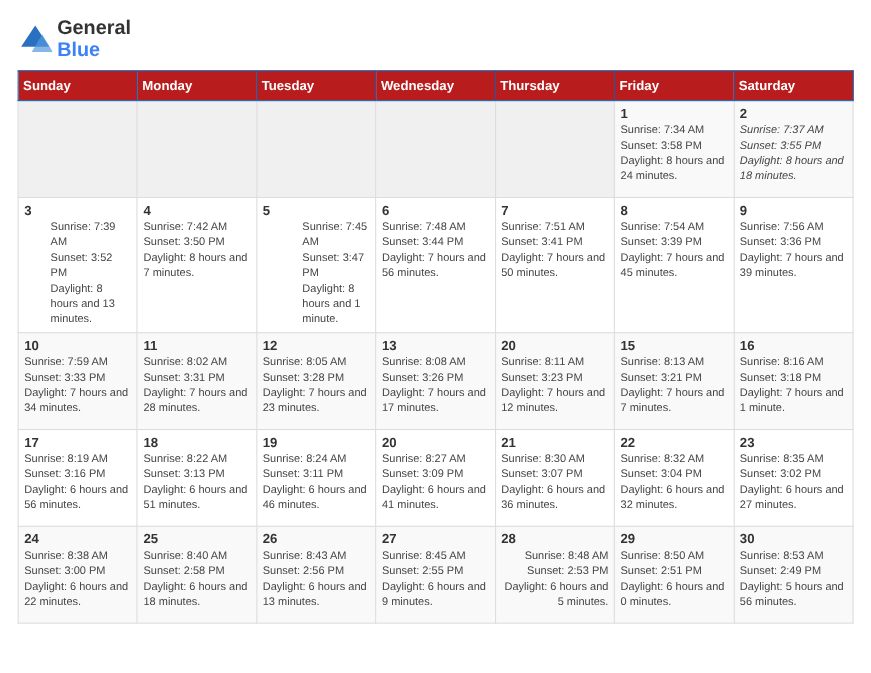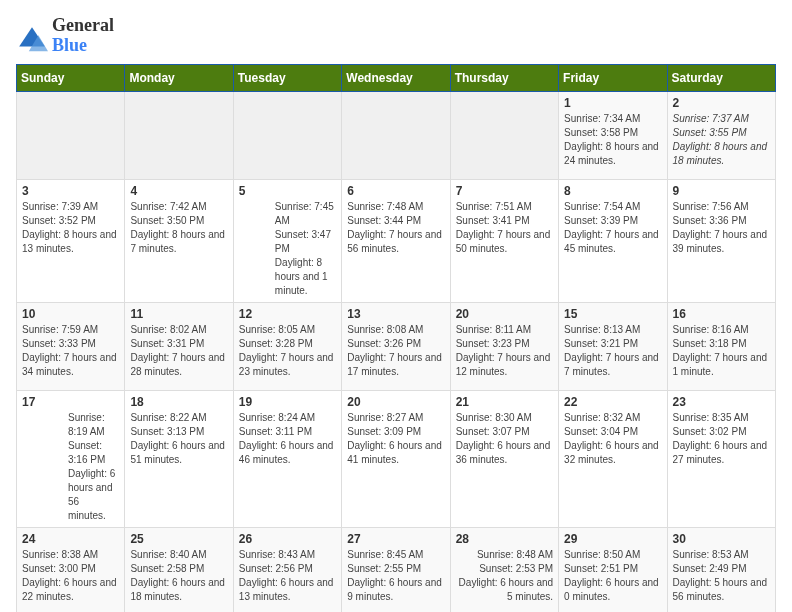--- a/index.html
+++ b/index.html
@@ -11,23 +11,22 @@
       padding: 16px;
     }
     .header-area {
       display: flex;
       justify-content: space-between;
       align-items: flex-start;
       margin-bottom: 8px;
     }
     .logo {
       display: flex;
-      align-items: flex-end;
+      align-items: center;
       gap: 4px;
-      font-family: Liberation Serif, serif;
     }
     .logo-text {
       display: flex;
       flex-direction: column;
       font-size: 18px;
       font-weight: bold;
       line-height: 1.1;
     }
     .logo-general { color: #333; }
     .logo-blue { color: #3b82f6; }
@@ -46,21 +45,21 @@
     .location {
       font-size: 14px;
       color: #555;
     }
     table {
       width: 100%;
       border-collapse: collapse;
       table-layout: fixed;
     }
     thead th {
-      background: #4d7c0f;
+      background: #b91c1c;
       color: #fff;
       font-size: 12px;
       font-weight: bold;
       padding: 6px 4px;
       text-align: left;
       border: 1px solid #1a5aa8;
     }
     tbody td {
       vertical-align: top;
       border: 1px solid #ddd;
@@ -133,21 +132,21 @@
         <td>
           <span class="day-num">2</span>
           <div class="day-info" style="white-space: pre-line; font-style: italic;">Sunrise: 7:37 AM
 Sunset: 3:55 PM
 Daylight: 8 hours and 18 minutes.</div>
         </td>
       </tr>
       <tr>
         <td>
           <span class="day-num">3</span>
-          <div class="day-info" style="white-space: pre-line;">Sunrise: 7:39 AM
+          <div class="day-info" style="white-space: pre-line; margin-left: 24px;">Sunrise: 7:39 AM
 Sunset: 3:52 PM
 Daylight: 8 hours and 13 minutes.</div>
         </td>
         <td>
           <span class="day-num">4</span>
           <div class="day-info" style="white-space: pre-line;">Sunrise: 7:42 AM
 Sunset: 3:50 PM
 Daylight: 8 hours and 7 minutes.</div>
         </td>
         <td>
@@ -221,21 +220,21 @@
         <td>
           <span class="day-num">16</span>
           <div class="day-info" style="white-space: pre-line;">Sunrise: 8:16 AM
 Sunset: 3:18 PM
 Daylight: 7 hours and 1 minute.</div>
         </td>
       </tr>
       <tr>
         <td>
           <span class="day-num">17</span>
-          <div class="day-info" style="white-space: pre-line; margin-left: 46px;">Sunrise: 8:19 AM
+          <div class="day-info" style="white-space: pre-line;">Sunrise: 8:19 AM
 Sunset: 3:16 PM
 Daylight: 6 hours and 56 minutes.</div>
         </td>
         <td>
           <span class="day-num">18</span>
           <div class="day-info" style="white-space: pre-line;">Sunrise: 8:22 AM
 Sunset: 3:13 PM
 Daylight: 6 hours and 51 minutes.</div>
         </td>
         <td>

